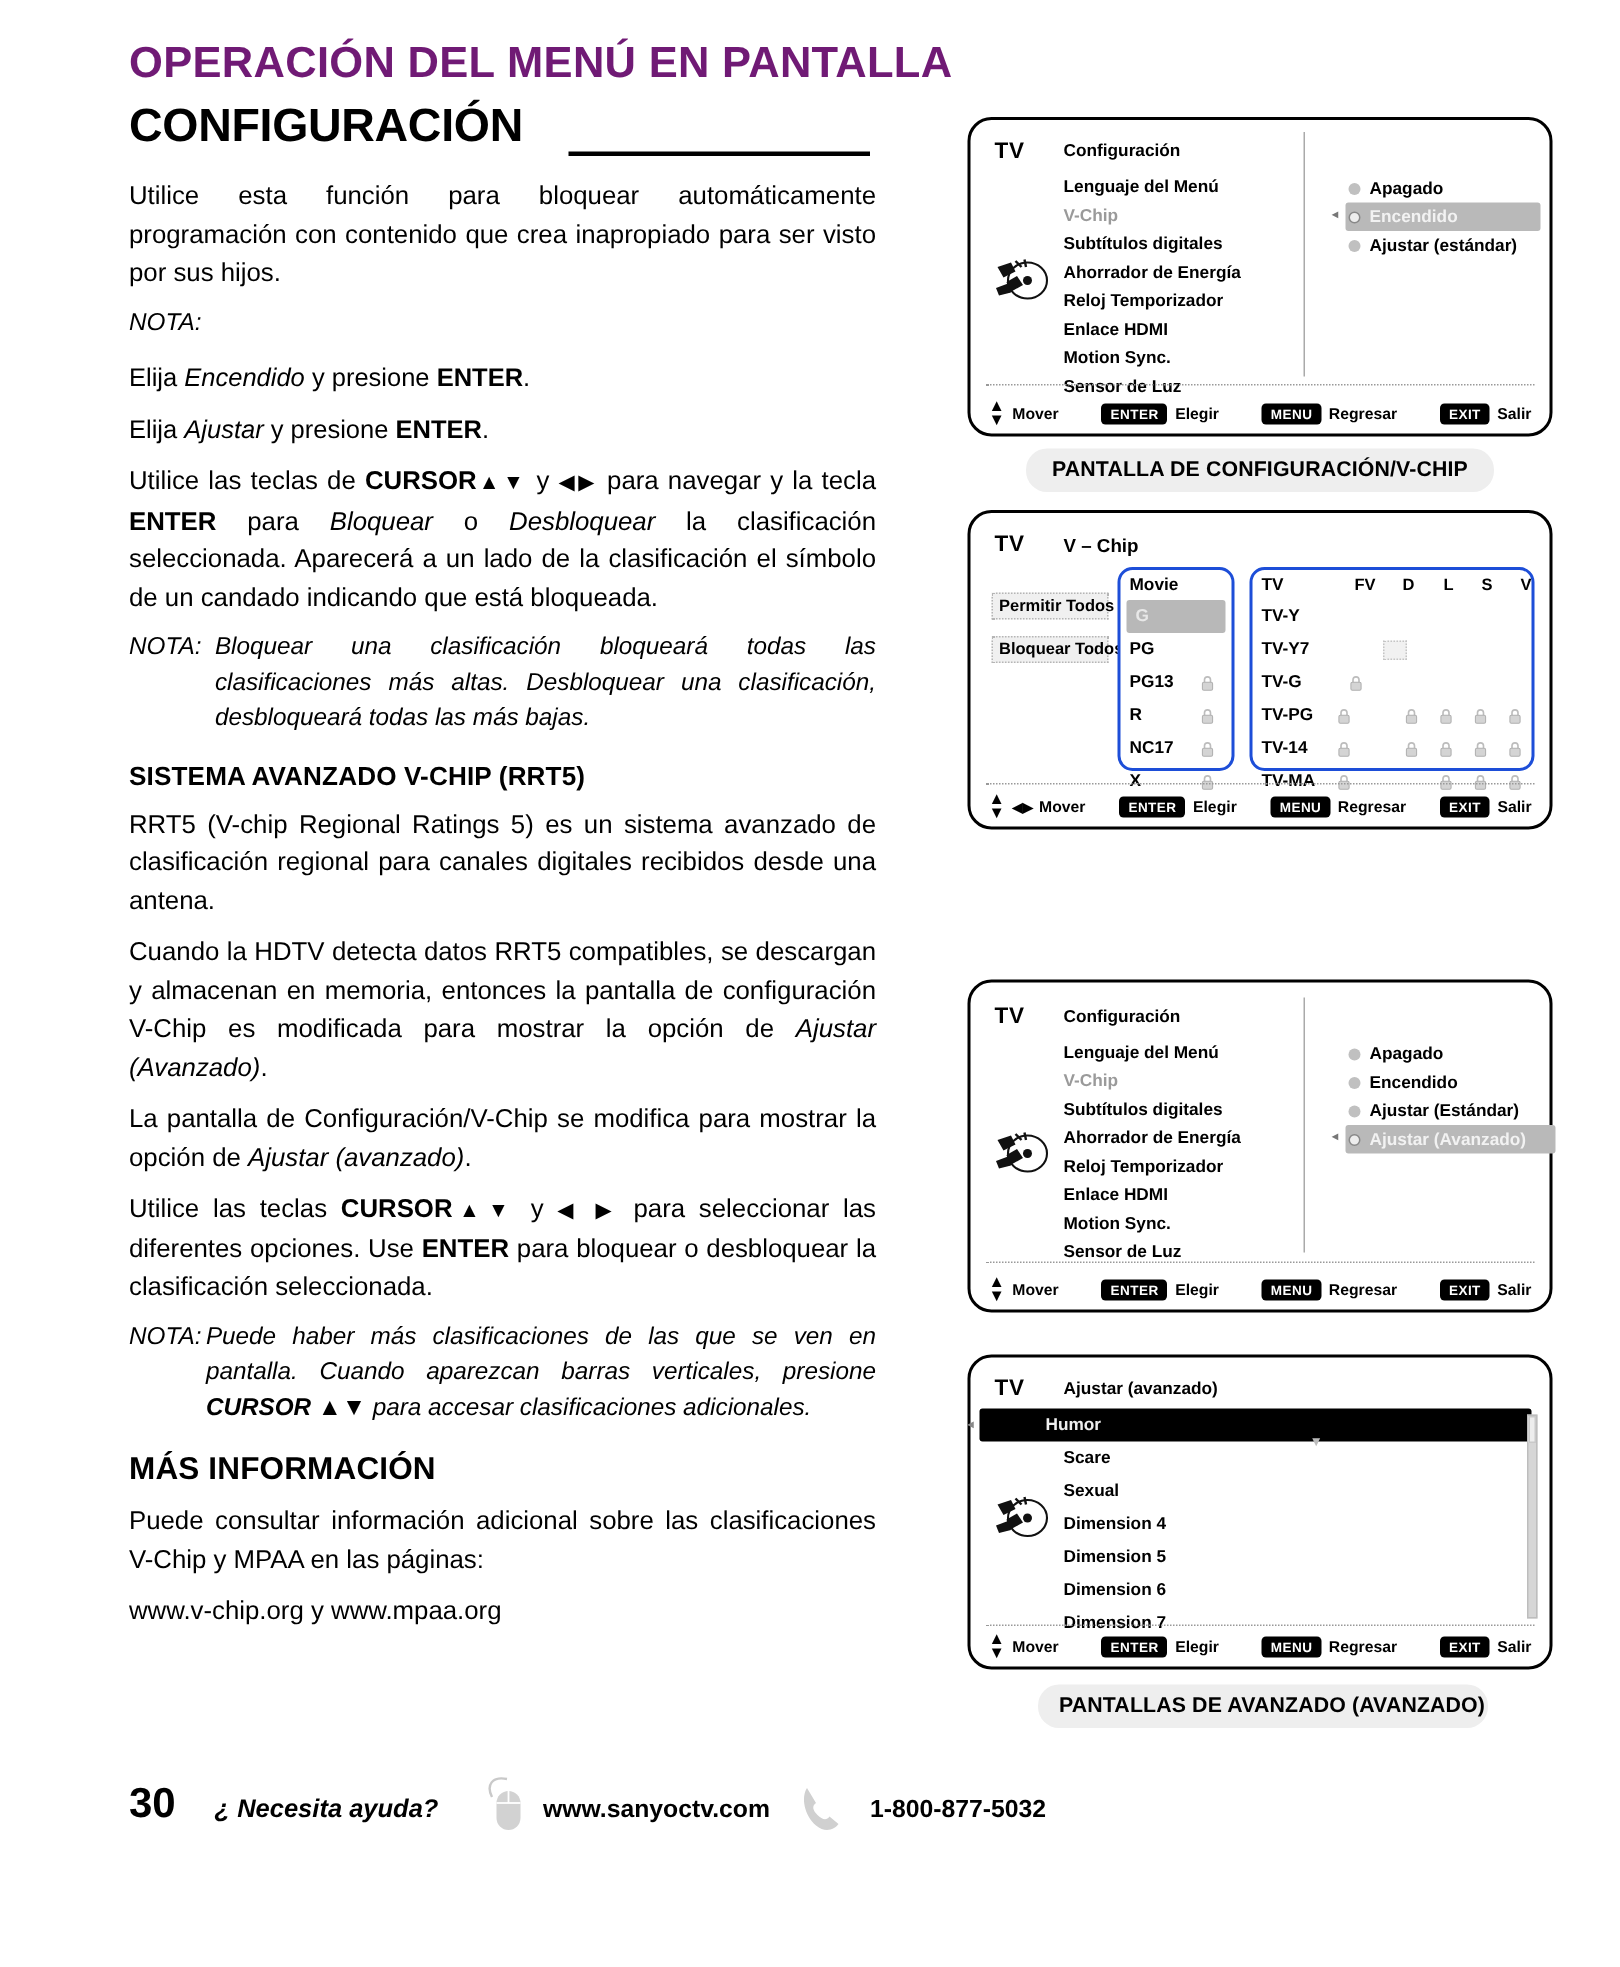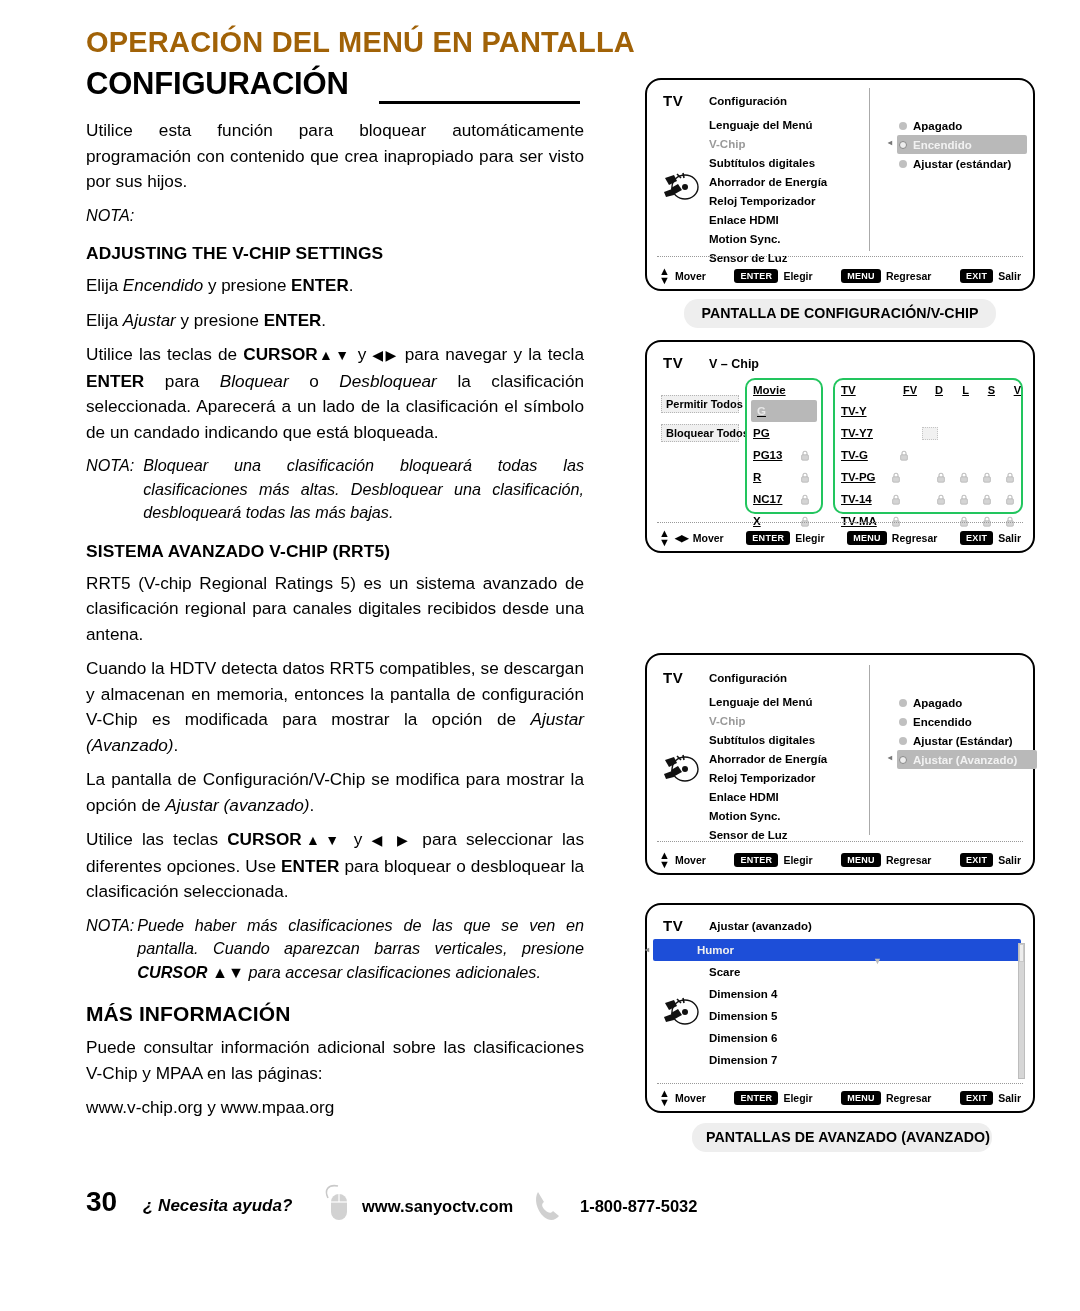--- a/index.html
+++ b/index.html
@@ -9,21 +9,21 @@
     font-family: "Liberation Sans", sans-serif;
     color: #000;
     overflow: hidden;
   }
   .page { position: relative; width: 1080px; height: 1311px; }
 
   
   .chapter-title {
     position: absolute; left: 86px; top: 26px;
     font-size: 29px; font-weight: bold; letter-spacing: .2px;
-    color: #a16207;
+    color: #701a75;
   }
   .page-title {
     position: absolute; left: 86px; top: 66px;
     font-size: 31px; font-weight: bold; letter-spacing: -.2px;
   }
   .title-rule {
     position: absolute; left: 379px; top: 101px;
     width: 201px; height: 3px; background: #000;
   }
 
@@ -164,23 +164,22 @@
   .sidebtn {
     font-size: 11px; font-weight: 600;
     background: #f0f0f0;
     border: 1px dotted #b5b5b5;
     padding: 2px 4px;
     margin-bottom: 11px;
     white-space: nowrap;
   }
   .panel {
     position: absolute;
-    border: 2px solid #22c55e; border-radius: 10px;
+    border: 2px solid #1d4ed8; border-radius: 10px;
     background: #fff;
-    text-decoration: underline;
   }
   .movierow, .tvrow {
     display: flex; align-items: center;
     font-size: 11.5px; font-weight: bold;
     height: 22px;
   }
   .cellname { width: 46px; padding-left: 6px; }
   .cellbox {
     background: #f1f1f1;
     border: 1px dotted #c4c4c4;
@@ -193,21 +192,21 @@
   .hdr-cell { font-size: 11px; font-weight: bold; text-align: right; }
 
   
   .adv-list { position: absolute; }
   .adv-row {
     font-size: 11.5px; font-weight: 600;
     height: 22px; line-height: 22px; white-space: nowrap;
     position: relative;
   }
   .adv-row.sel {
-    background: #1d4ed8; color: #efefef;
+    background: #000000; color: #efefef;
     padding-left: 44px; border-radius: 2px;
   }
   .adv-row.sel::before {
     content: "\25C2"; position: absolute; left: -8px; top: 0;
     font-size: 8px; color: #888;
   }
   .scrollbar {
     position: absolute; width: 7px;
     background: #d6d6d6; border: 1px solid #bdbdbd;
   }
@@ -248,21 +247,20 @@
 
   <div class="leftcol">
 
 
     <p class="body">Utilice esta función para bloquear automáticamente programación con contenido que crea inapropiado para ser visto por sus hijos.</p>
 
     <div class="note">
       <span class="lbl">NOTA:</span>
     </div>
 
-    <h3 class="sec">ADJUSTING THE V-CHIP SETTINGS</h3>
 
     <div class="line-item"><span>Elija </span><i>Encendido</i><span> y presione </span><b>ENTER</b><span>.</span></div>
 
     <div class="line-item"><span>Elija </span><i>Ajustar</i><span> y presione </span><b>ENTER</b><span>.</span></div>
 
     <p class="body"><span>Utilice las teclas de </span><b>CURSOR</b><span class="arrow">▲▼</span><span> y </span><span class="arrow">◀▶</span><span> para navegar y la tecla </span><b>ENTER</b><span> para </span><i>Bloquear</i><span> o </span><i>Desbloquear</i><span> la clasificación seleccionada. Aparecerá a un lado de la clasificación el símbolo de un candado indicando que está bloqueada.</span></p>
 
     <div class="note">
       <span class="lbl">NOTA:</span>
       <span class="txt">Bloquear una clasificación bloqueará todas las clasificaciones más altas. Desbloquear una clasificación, desbloqueará todas las más bajas.</span>
@@ -661,20 +659,21 @@
         <path d="M10 20 L17 16 L21 22 L12 27 Z" fill="#111"></path>
         <path d="M3 24 L11 21 L13 27 L5 29 Z" fill="#111"></path>
         <circle cx="24" cy="19" r="3" fill="#111"></circle>
         <path d="M16 6 L20 10" stroke="#111" stroke-width="1.6"></path>
         <path d="M22 5 L23 10" stroke="#111" stroke-width="1.6"></path>
       </svg>
 
       <div class="adv-list" style="left:62px; top:34px; width:312px;">
         <div class="adv-row sel" style="margin-left:-56px; width:368px;">Humor</div>
         <div class="adv-row">Scare</div>
+        <div class="adv-row">Sexual</div>
         <div class="adv-row">Dimension 4</div>
         <div class="adv-row">Dimension 5</div>
         <div class="adv-row">Dimension 6</div>
         <div class="adv-row">Dimension 7</div>
       </div>
 
       <div class="downcaret" style="left:226px; top:51px;">▼</div>
 
       <div class="scrollbar" style="left:371px; top:38px; height:136px;">
         <div class="scrollthumb" style="top:0; height:18px;"></div>

